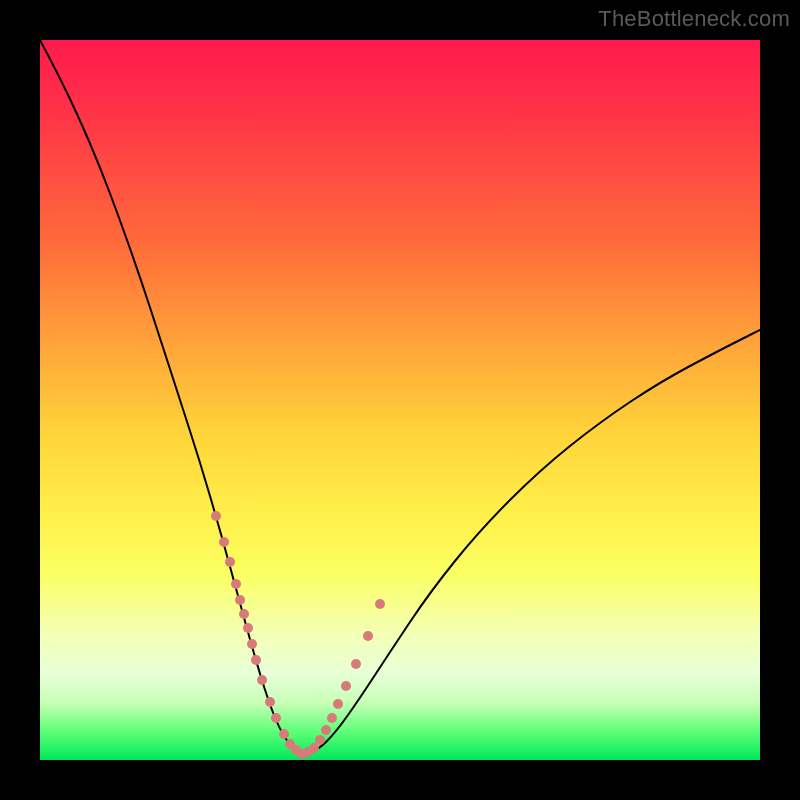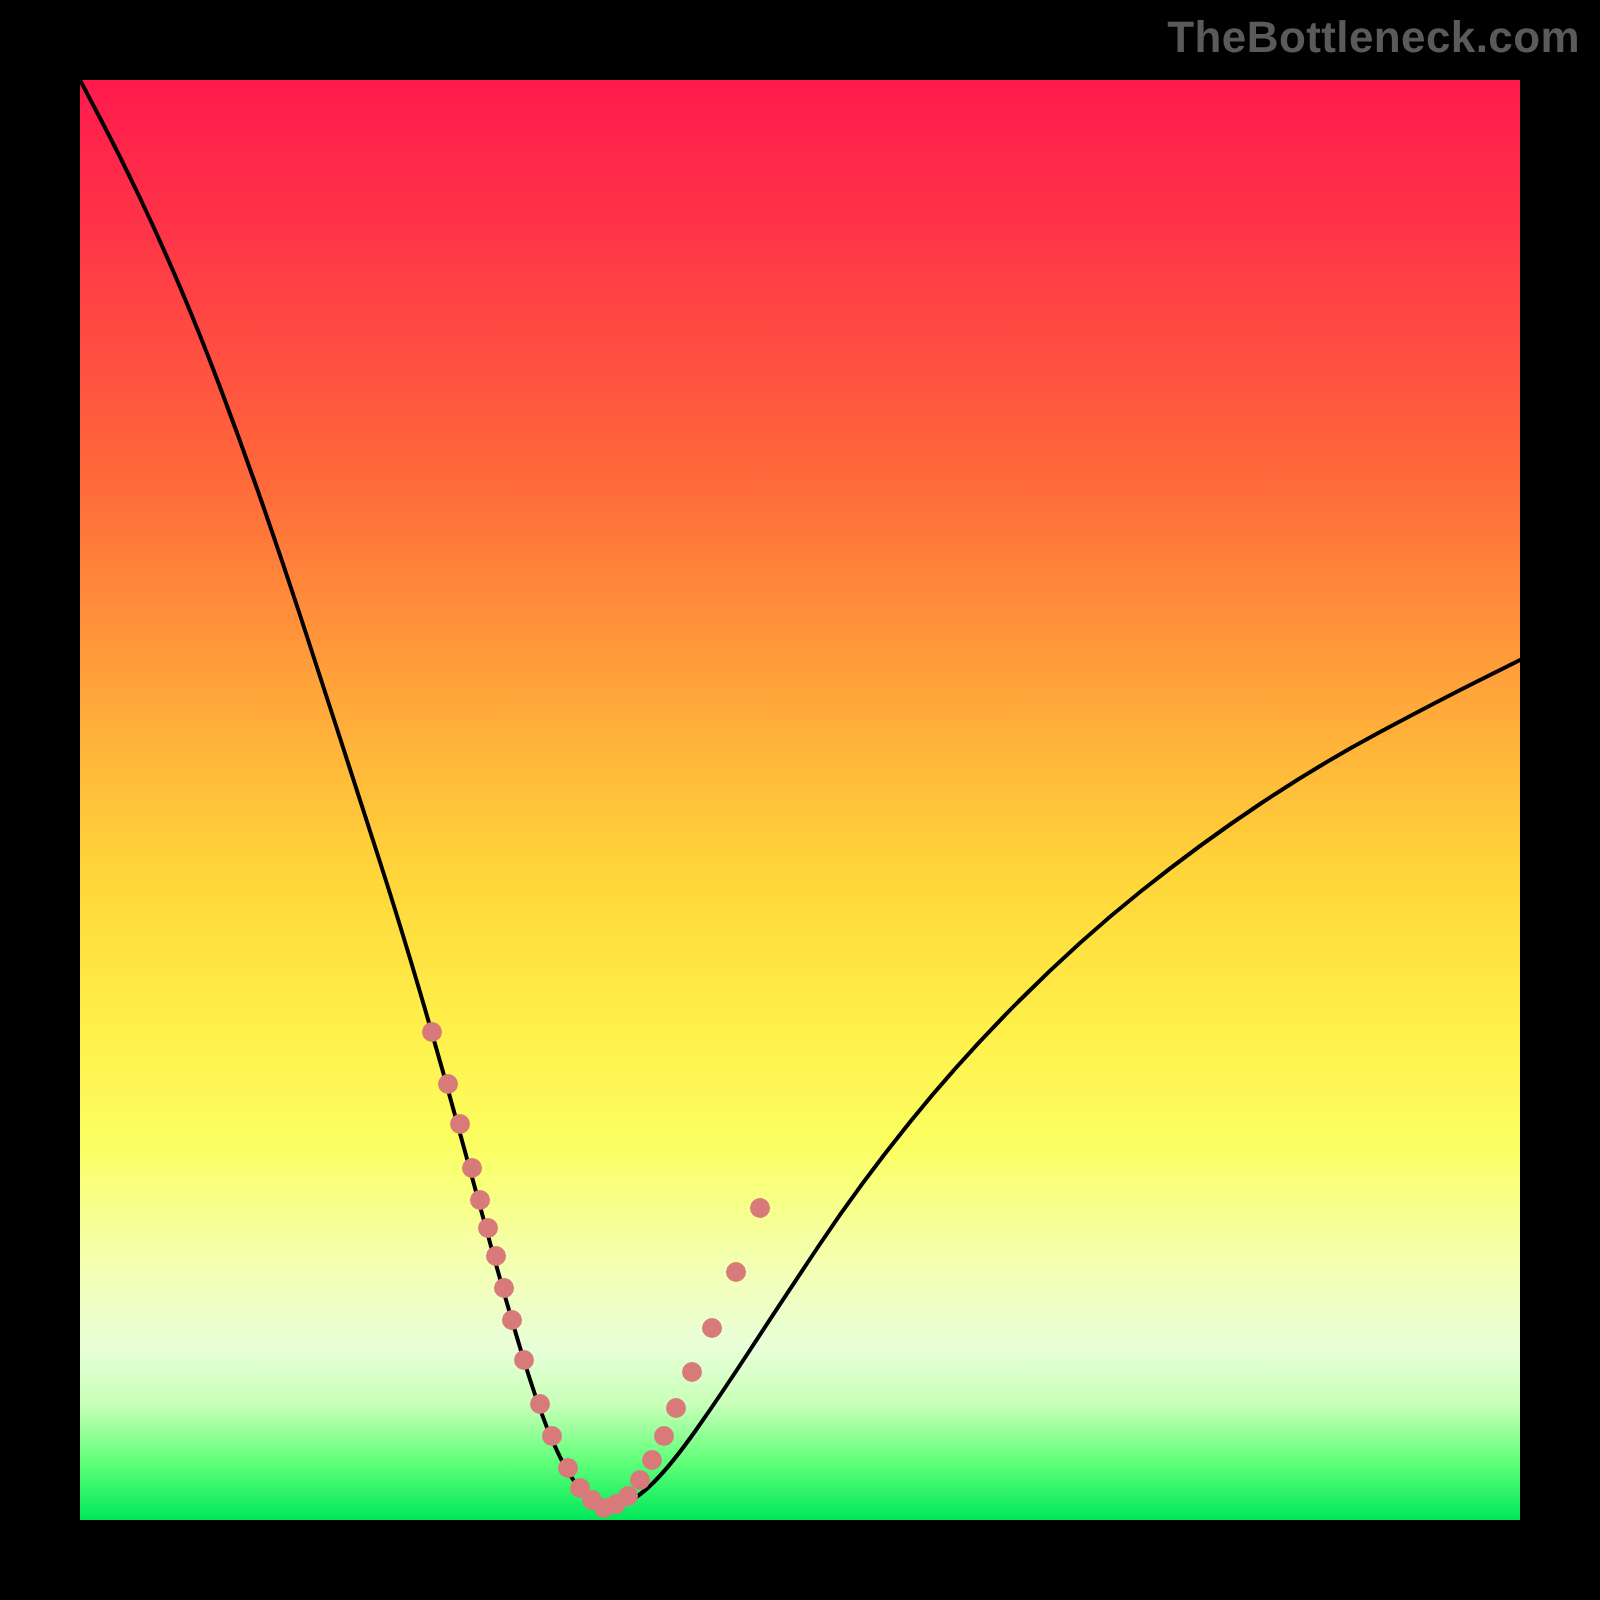--- a/index.html
+++ b/index.html
@@ -47,21 +47,21 @@
     top: 0;
     width: 720px;
     height: 720px;
   }
   .watermark {
     position: absolute;
     top: 6px;
     right: 10px;
     color: #5a5a5a;
     font-size: 22px;
-    font-weight: 700;
+    font-weight: 400;
     letter-spacing: 0.2px;
   }
 </style>
 </head>
 <body>
 
 <div class="frame">
 
   <div class="watermark">TheBottleneck.com</div>
 

